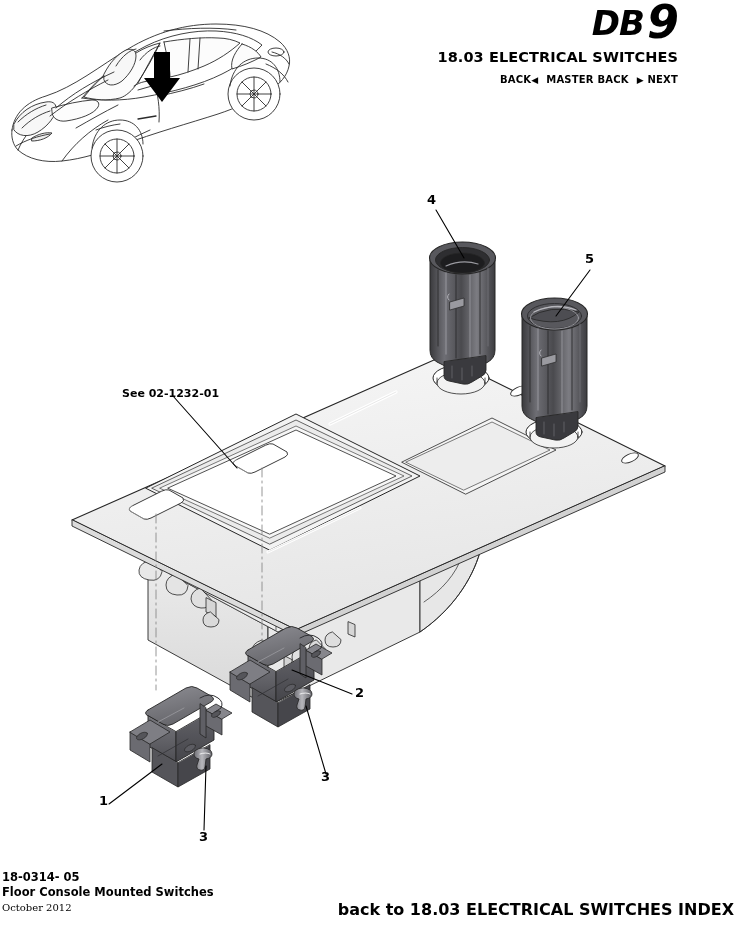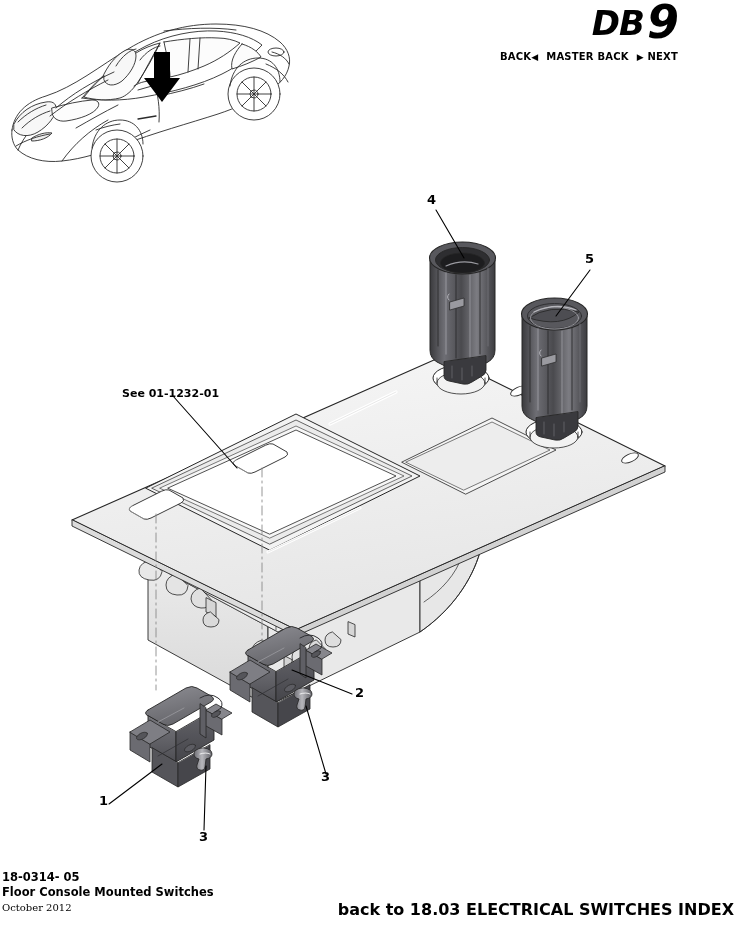--- a/index.html
+++ b/index.html
@@ -70,20 +70,21 @@
     padding-left:23px;
   }
 </style>
 </head>
 <body>
 
 <div class="page">
 
   <div class="header">
     <div class="logo"><span>DB</span><span class="big">9</span></div>
+    <div class="doc-title">18.03 ELECTRICAL SWITCHES</div>
     <div class="navbar">
       <span>BACK</span><span class="arw">◀</span><span class="nav-gap"></span><span>MASTER BACK</span><span class="nav-gap"></span><span class="arw">▶</span>
       <span>NEXT</span>
     </div>
   </div>
 
   <svg class="car-thumb" viewBox="0 0 290 190">
     <g fill="none" stroke="#2b2b2b" stroke-width="0.9" stroke-linejoin="round" stroke-linecap="round">
 
       <path d="M8 126 C10 110 22 98 42 92 C70 83 96 62 124 45 C152 28 182 20 212 20
@@ -406,21 +407,21 @@
         <path d="M590 100 L556 146"></path>
         <path d="M109 634 L162 594"></path>
         <path d="M352 524 L292 500"></path>
         <path d="M204 660 L206 596"></path>
         <path d="M326 604 L306 536"></path>
         <path d="M173 226 L237 298"></path>
       </g>
     </g>
   </svg>
 
-  <div class="ref-note" style="left:122px;top:387px;">See 01-1232-01</div>
+  <div class="ref-note" style="left:122px;top:387px;">See 02-1232-01</div>
 
   <div class="callout" style="left:427px;top:193px;">4</div>
   <div class="callout" style="left:585px;top:252px;">5</div>
   <div class="callout" style="left:99px;top:794px;">1</div>
   <div class="callout" style="left:355px;top:686px;">2</div>
   <div class="callout" style="left:199px;top:830px;">3</div>
   <div class="callout" style="left:321px;top:770px;">3</div>
 
   <div class="footer">
     <div class="f-part">18-0314- 05</div>

